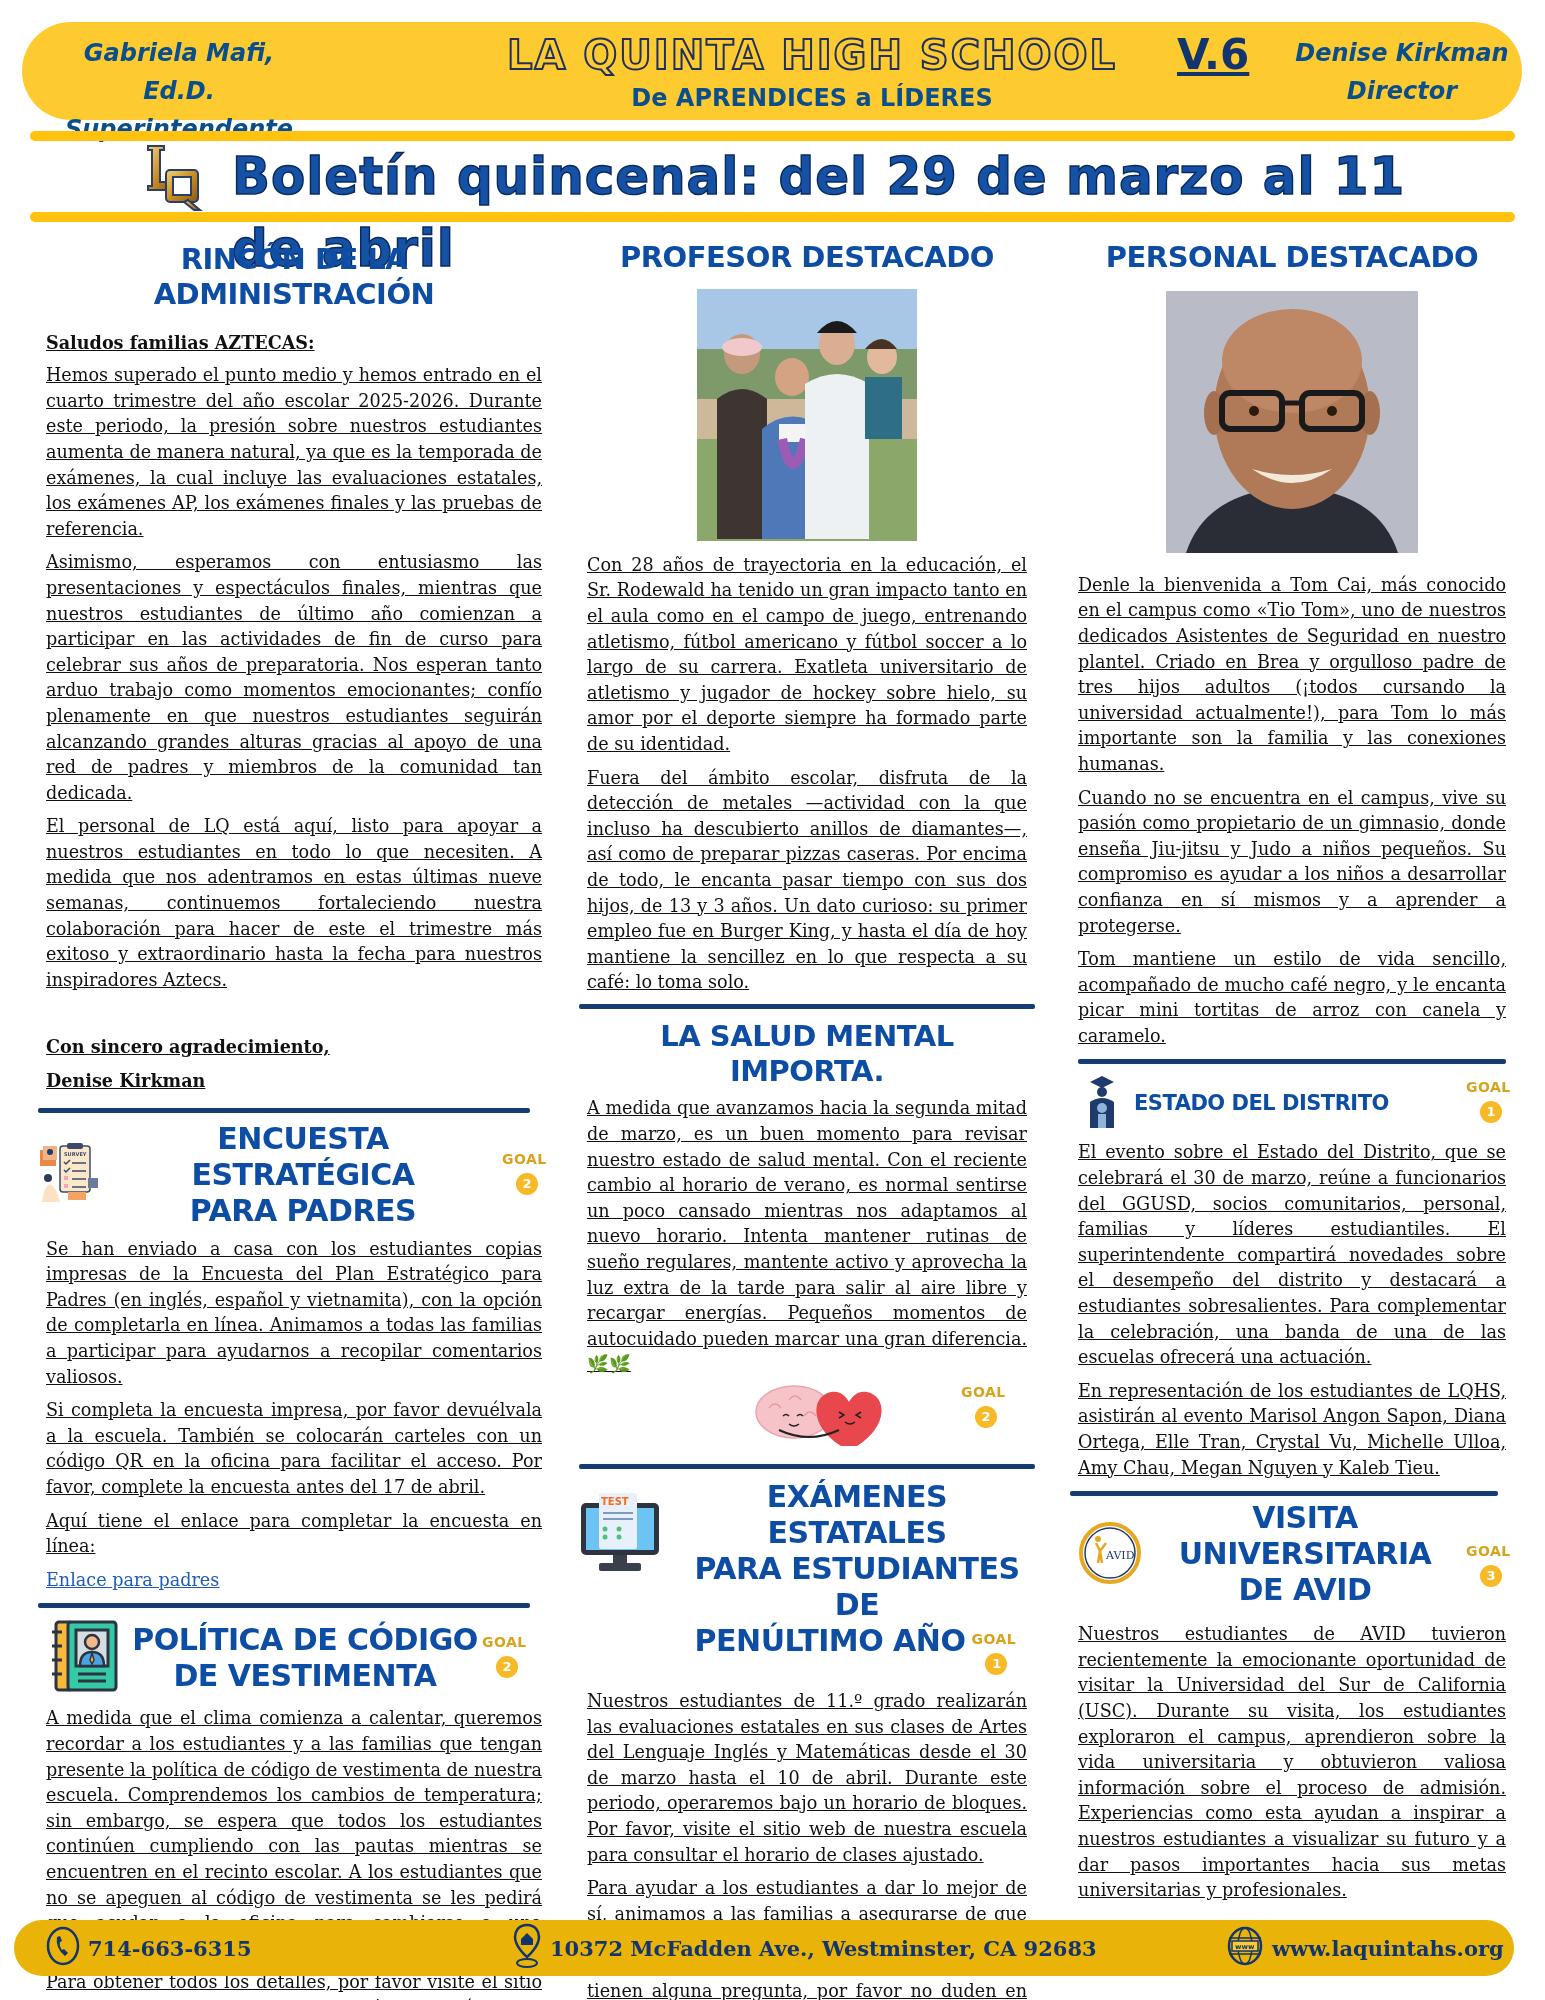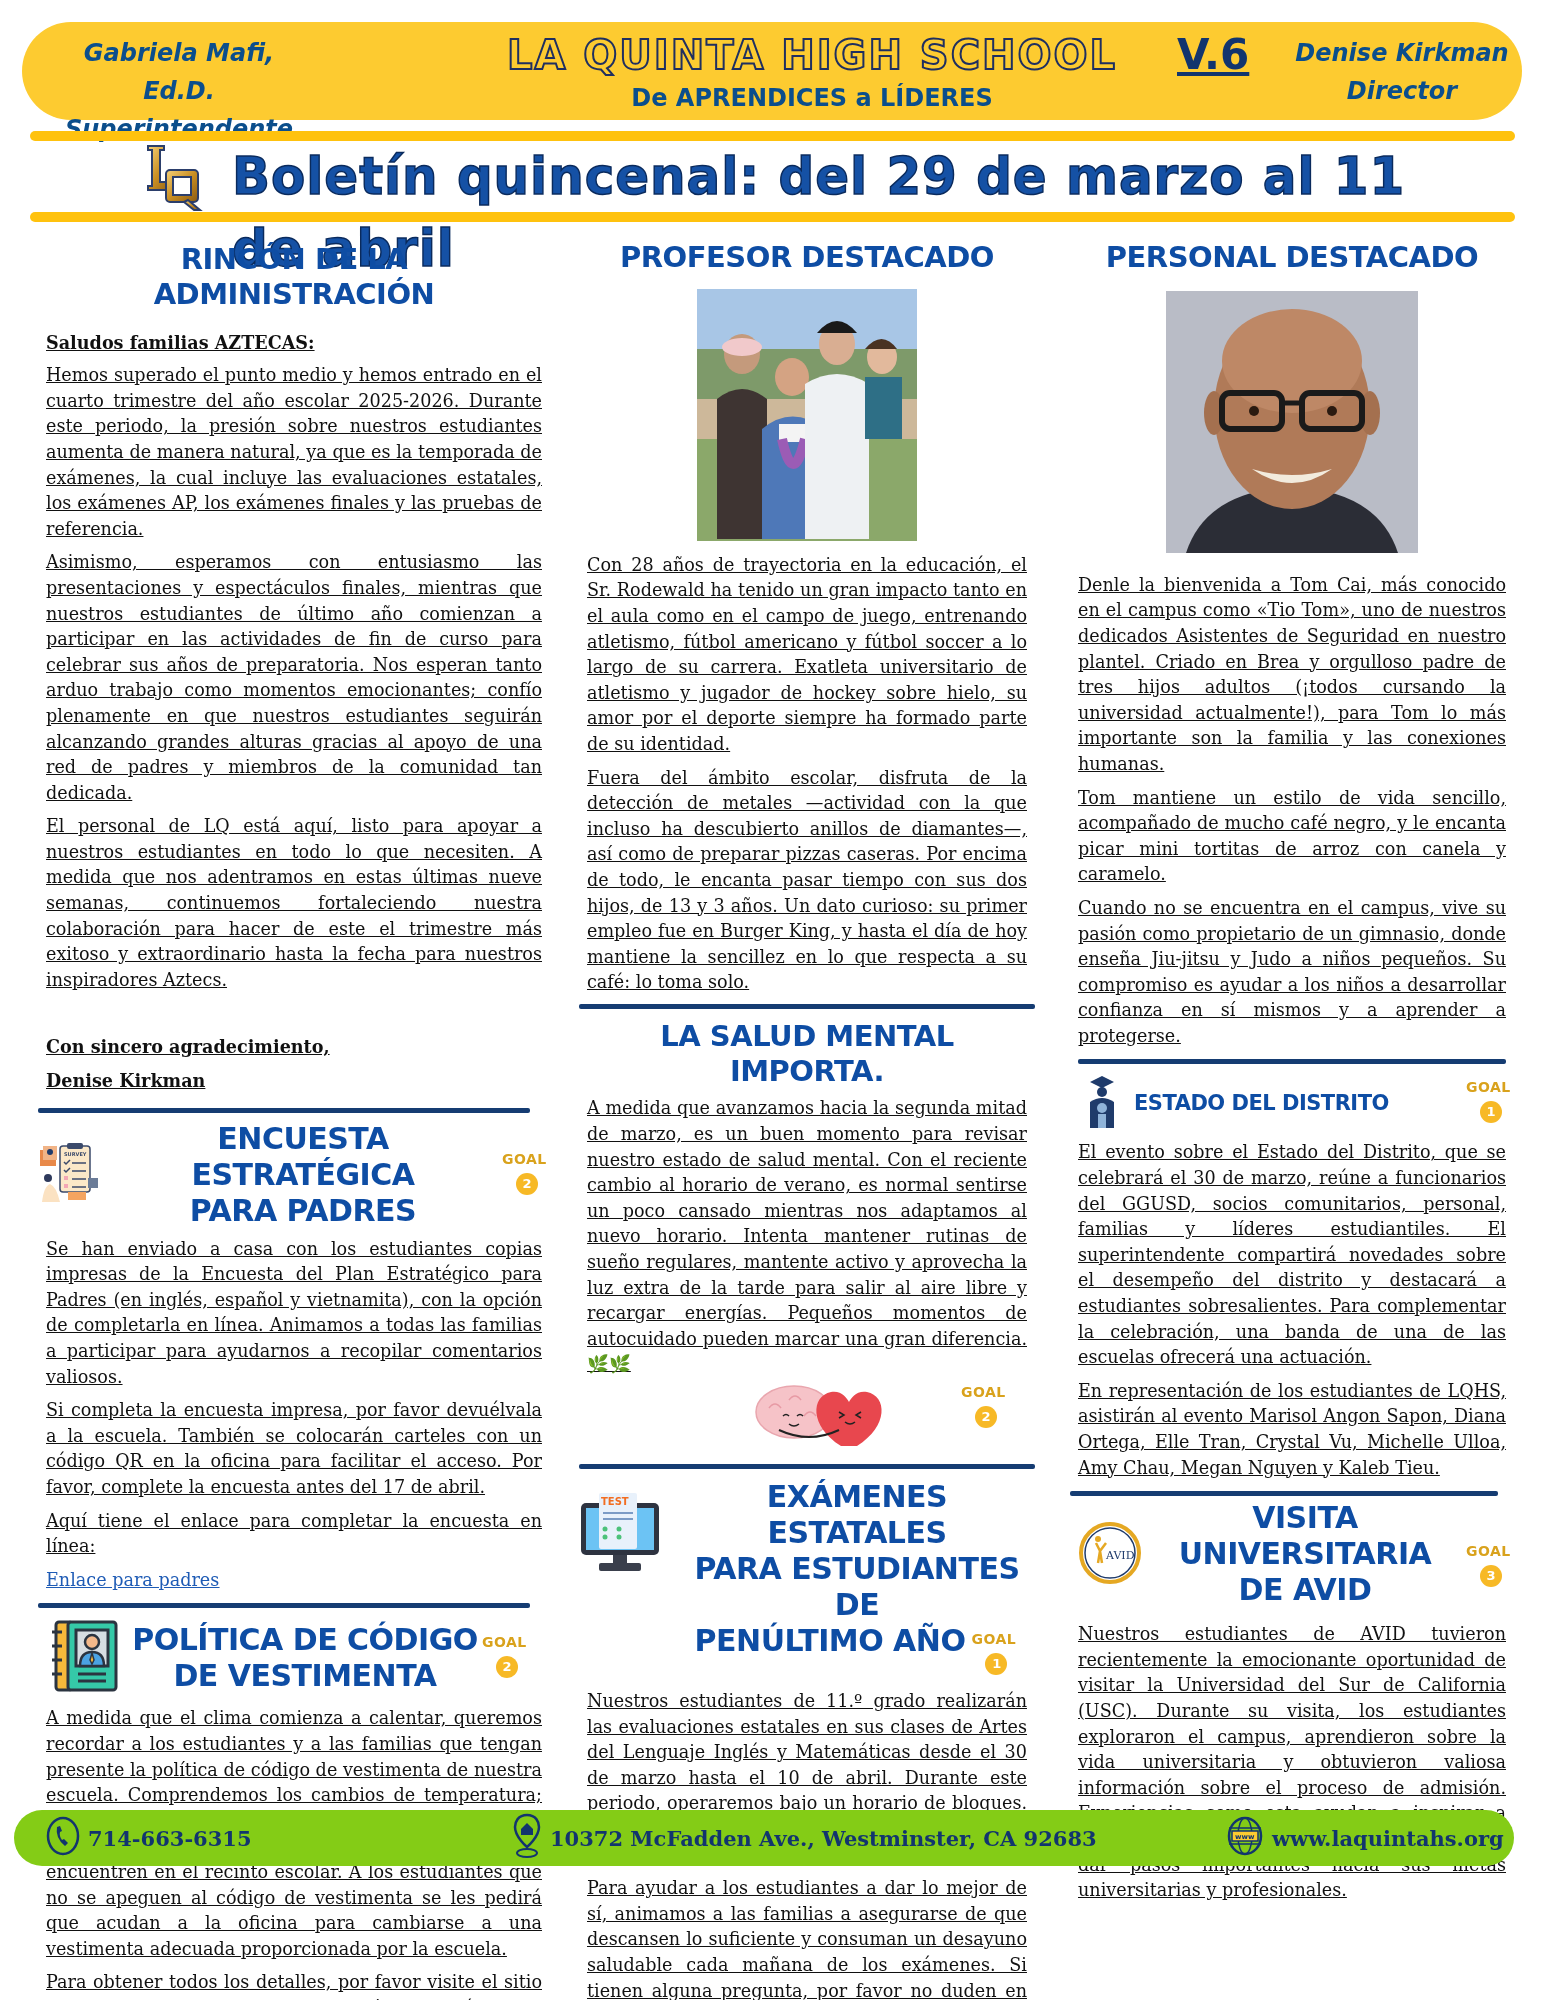--- a/index.html
+++ b/index.html
@@ -76,21 +76,21 @@
   .photo { display: block; margin: 0 auto; overflow: hidden; position: relative; }
 
   
   .events-title-row { display: flex; align-items: center; gap: 12px; margin-top: 6px; }
   .events-title { font-family: "DejaVu Sans", sans-serif; font-weight: bold; font-size: 28px; color: #12356E; }
   .event-row { display: flex; font-size: 19px; line-height: 28px; color: #12356E; }
   .event-date { font-family: "DejaVu Sans", sans-serif; font-weight: bold; width: 128px; flex: none; }
 
   
   .footer-bar {
-    position: absolute; left: 14px; top: 1810px; width: 1500px; height: 56px; background: #84cc16; border-radius: 28px;
+    position: absolute; left: 14px; top: 1920px; width: 1500px; height: 56px; background: #eab308; border-radius: 28px;
   }
   .footer-item {
     position: absolute; top: 6px; height: 44px; display: flex; align-items: center; gap: 8px;
     font-family: "DejaVu Serif", serif; font-weight: bold; font-size: 21px; color: #12356E;
   }
 </style>
 </head>
 <body>
 
 <div class="top-banner">
@@ -365,22 +365,22 @@
         <rect x="56" y="102" width="60" height="36" rx="8" fill="none" stroke="#1A1A1A" stroke-width="6"></rect>
         <rect x="136" y="102" width="60" height="36" rx="8" fill="none" stroke="#1A1A1A" stroke-width="6"></rect>
         <line x1="116" y1="112" x2="136" y2="112" stroke="#1A1A1A" stroke-width="5"></line>
         <circle cx="88" cy="120" r="5" fill="#2A1A10"></circle>
         <circle cx="166" cy="120" r="5" fill="#2A1A10"></circle>
         <path d="M86 178 Q126 206 166 178 Q126 190 86 178 Z" fill="#F2EBDD"></path>
       </svg>
     </div>
     <div class="body-text" style="margin-top:20px;">
       <p>Denle la bienvenida a Tom Cai, más conocido en el campus como «Tio Tom», uno de nuestros dedicados Asistentes de Seguridad en nuestro plantel. Criado en Brea y orgulloso padre de tres hijos adultos (¡todos cursando la universidad actualmente!), para Tom lo más importante son la familia y las conexiones humanas.</p>
+      <p>Cuando no se encuentra en el campus, vive su pasión como propietario de un gimnasio, donde enseña Jiu-jitsu y Judo a niños pequeños. Su compromiso es ayudar a los niños a desarrollar confianza en sí mismos y a aprender a protegerse.</p>
       <p>Tom mantiene un estilo de vida sencillo, acompañado de mucho café negro, y le encanta picar mini tortitas de arroz con canela y caramelo.</p>
-      <p>Cuando no se encuentra en el campus, vive su pasión como propietario de un gimnasio, donde enseña Jiu-jitsu y Judo a niños pequeños. Su compromiso es ayudar a los niños a desarrollar confianza en sí mismos y a aprender a protegerse.</p>
     </div>
   </section>
 
   <div class="navy-rule" style="margin-top:10px; margin-left:8px; width:428px;"></div>
 
   <section>
     <div class="sec-head" style="margin-top:10px;">
       <div style="width:44px; height:58px; flex:none; margin-left:14px;">
         <svg width="36" height="56" viewBox="0 0 36 56">
           <path d="M6 8 L18 2 L30 8 L18 14 Z" fill="#1F3B6B"></path>

